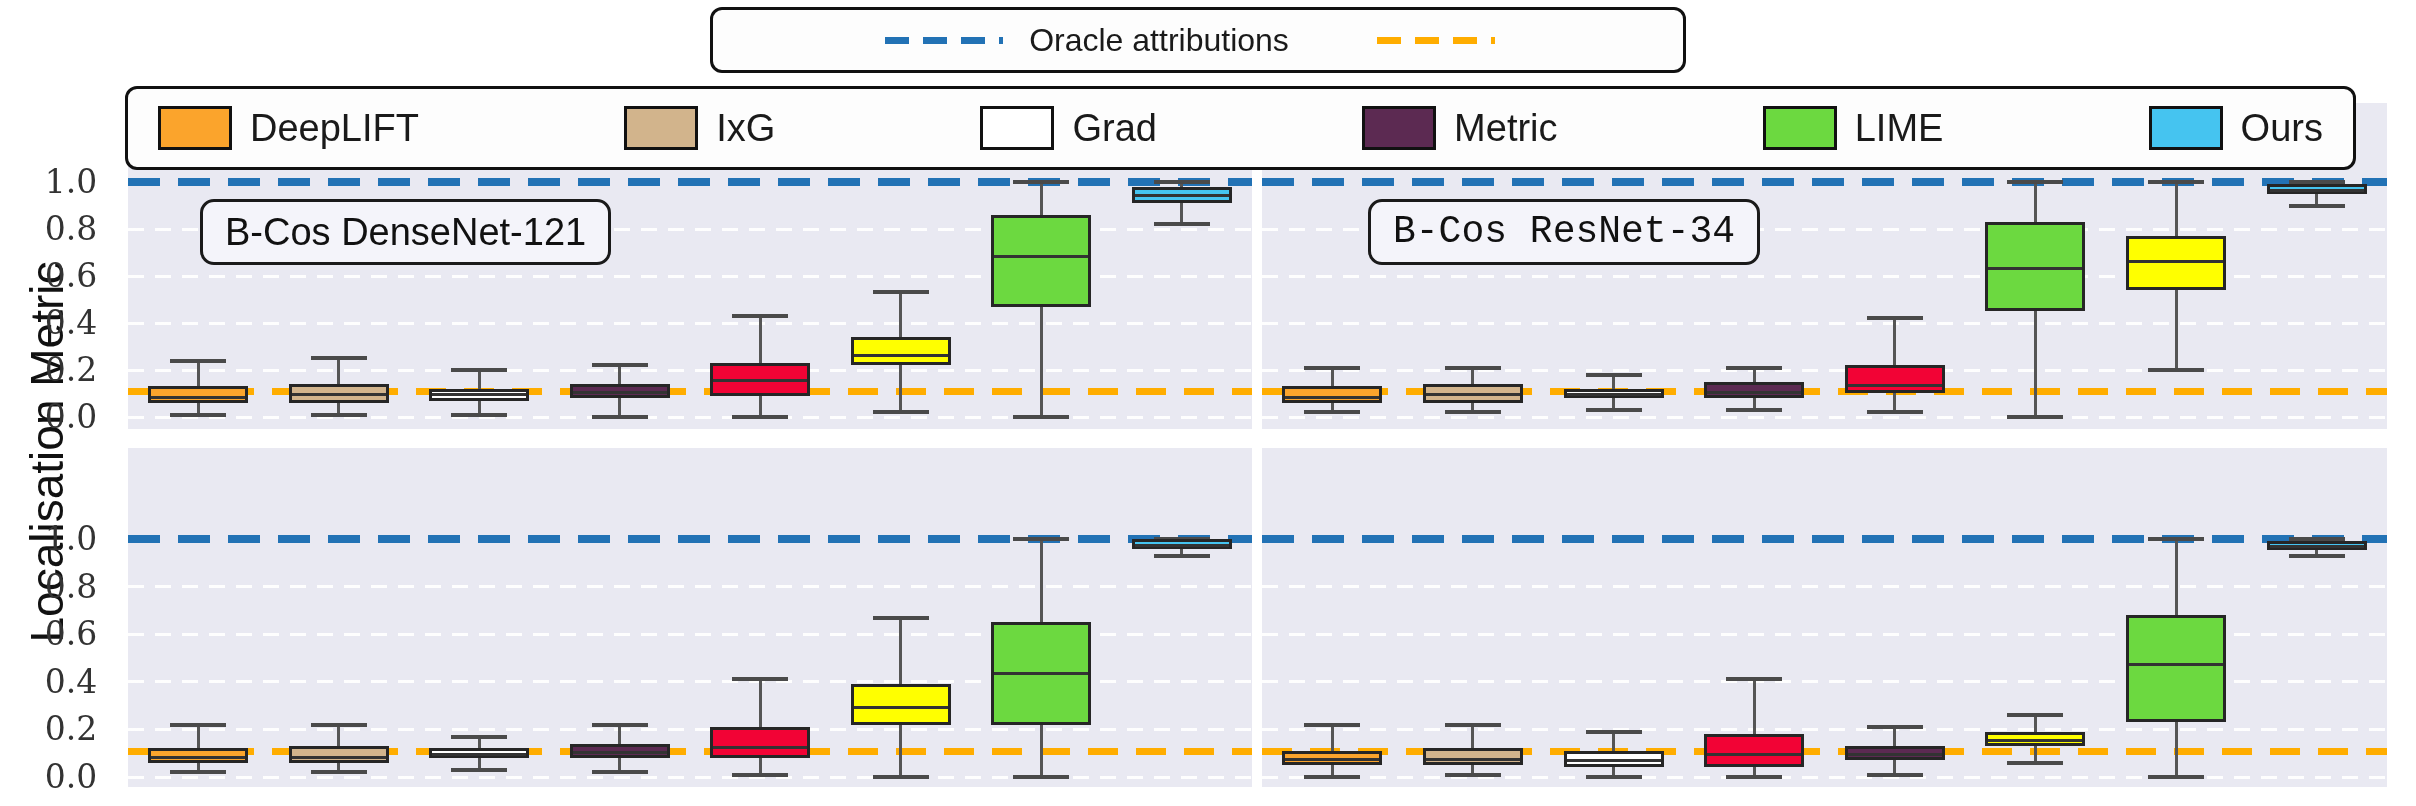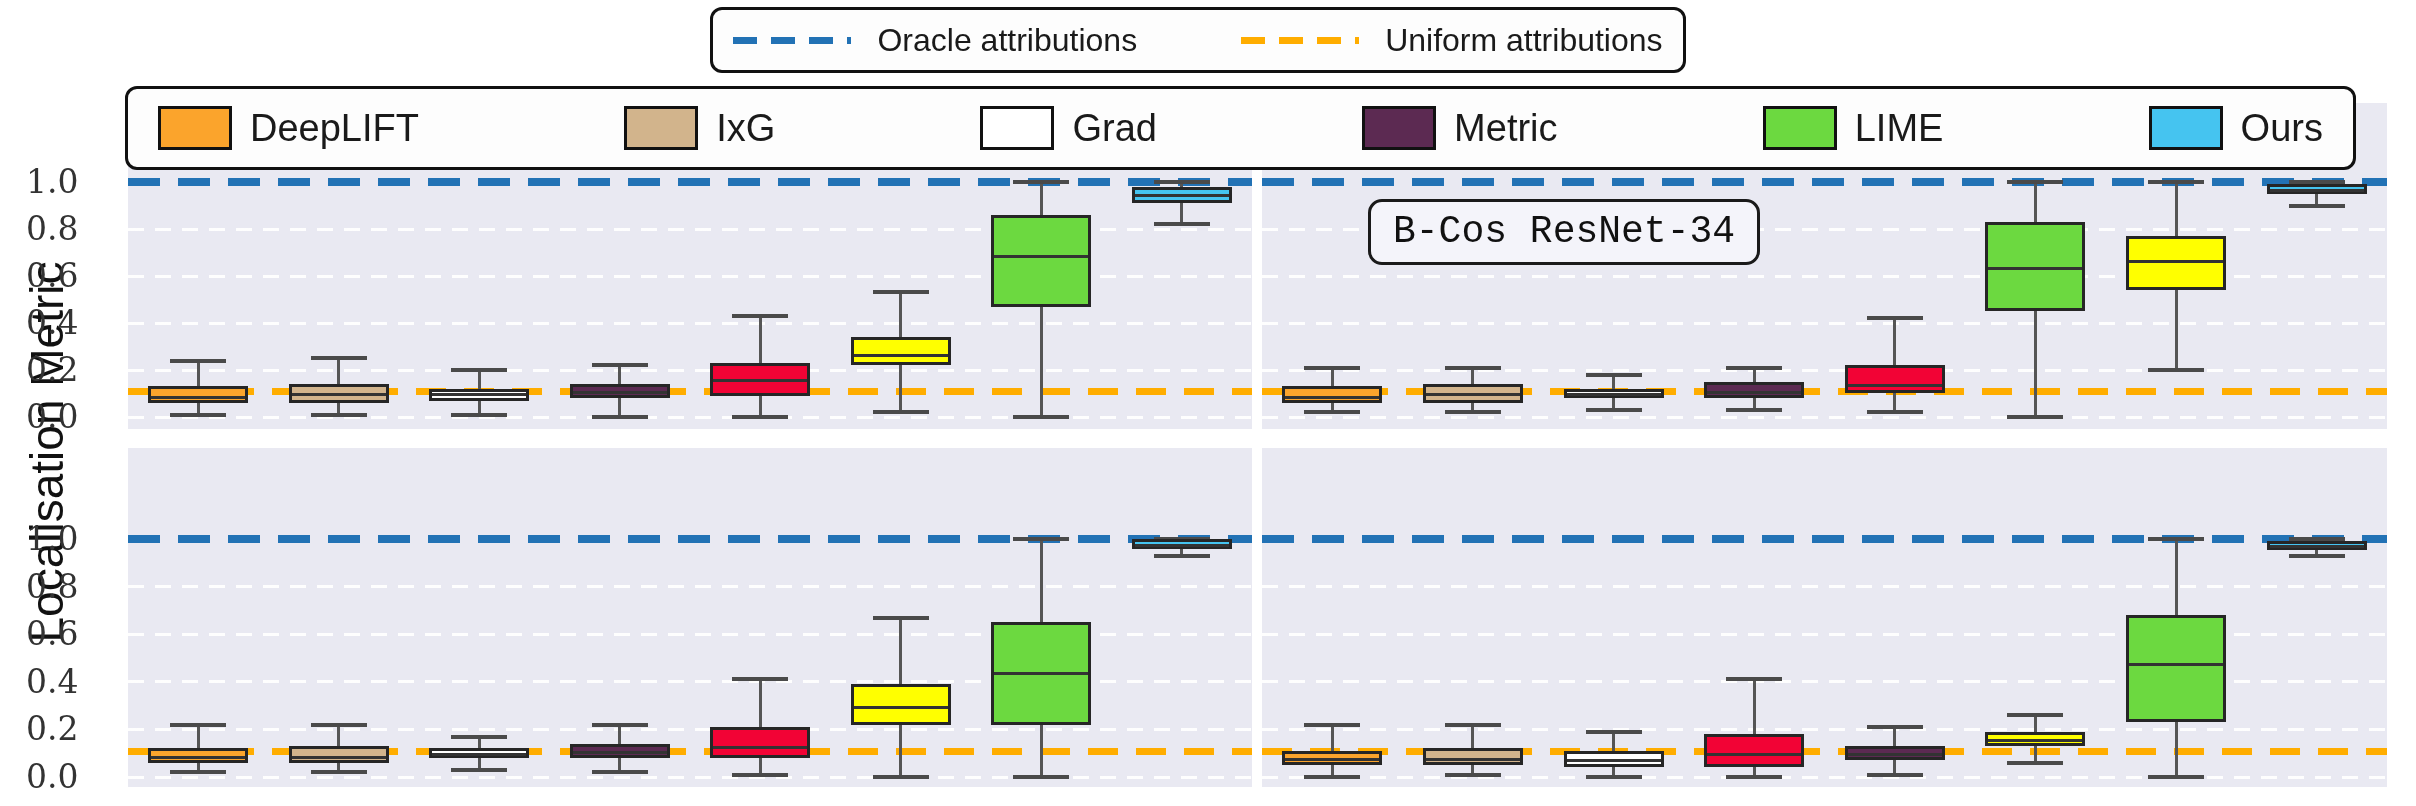--- a/index.html
+++ b/index.html
@@ -3,21 +3,21 @@
 <meta charset="utf-8">
 <style>
   html,body{margin:0;padding:0;background:#ffffff;}
   #canvas{position:relative;width:2416px;height:806px;background:#ffffff;overflow:hidden;
           font-family:"Liberation Sans",sans-serif;}
   .panel{position:absolute;background:#E9E9F2;}
   .gridline{position:absolute;left:0;width:100%;height:3px;
             background:repeating-linear-gradient(90deg,rgba(255,255,255,.95) 0 16px,rgba(0,0,0,0) 16px 27px);}
   .refline{position:absolute;left:0;width:100%;}
   .ticklabel{position:absolute;font-family:"DejaVu Serif",serif;font-size:33px;color:#333;
-             text-align:left;width:90px;line-height:33px;}
+             text-align:center;width:90px;line-height:33px;}
   .whisk-v{position:absolute;background:#555;}
   .whisk-cap{position:absolute;background:#4a4a4a;height:4px;}
   .box{position:absolute;border:3px solid #262626;box-sizing:border-box;}
   .median{position:absolute;left:0;width:100%;height:3px;background:#333;}
   .ptitle{position:absolute;background:#F4F4FA;border:3px solid #1a1a1a;border-radius:14px;
           font-size:38px;color:#111;padding:8px 22px;white-space:nowrap;line-height:44px;}
   .legendbox{position:absolute;background:#FDFDFD;border:3px solid #111;border-radius:12px;
              display:flex;align-items:center;box-sizing:border-box;}
   .lg-entry{display:flex;align-items:center;}
   .lg-patch{width:74px;height:44px;border:3px solid #111;box-sizing:border-box;flex:0 0 auto;}
@@ -82,20 +82,21 @@
         <div class="whisk-cap" style="left: 885.25px; top: 312px; width: 56px;"></div>
         <div class="box" style="left: 863.25px; top: 111.9px; width: 100px; height: 91.65px; background: rgb(108, 217, 64);">
           <div class="median" style="top: 36.95px;"></div>
         </div>
         <div class="whisk-v" style="left: 1052.25px; top: 79px; width: 3px; height: 42.3px;"></div>
         <div class="whisk-cap" style="left: 1025.75px; top: 77px; width: 56px;"></div>
         <div class="whisk-cap" style="left: 1025.75px; top: 119.3px; width: 56px;"></div>
         <div class="box" style="left: 1003.75px; top: 83.7px; width: 100px; height: 16.45px; background: rgb(69, 196, 240);">
           <div class="median" style="top: 4.05px;"></div>
         </div>
+        <div class="ptitle" style="left: 72px; top: 96px;">B-Cos DenseNet-121</div>
       </div>
       <div class="panel" style="left: 1262px; top: 103px; width: 1125px; height: 326px;">
         <div class="gridline" style="top: 312.5px;"></div>
         <div class="gridline" style="top: 265.5px;"></div>
         <div class="gridline" style="top: 218.5px;"></div>
         <div class="gridline" style="top: 171.5px;"></div>
         <div class="gridline" style="top: 124.5px;"></div>
         <div class="refline" style="top: 285.355px; height: 7px; background: repeating-linear-gradient(90deg, rgb(255, 173, 0) 0px, rgb(255, 173, 0) 30px, rgba(0, 0, 0, 0) 30px, rgba(0, 0, 0, 0) 48px);"></div>
         <div class="refline" style="top: 75px; height: 8px; background: repeating-linear-gradient(90deg, rgb(34, 114, 181) 0px, rgb(34, 114, 181) 32px, rgba(0, 0, 0, 0) 32px, rgba(0, 0, 0, 0) 50px);"></div>
         <div class="whisk-v" style="left: 68.8125px; top: 264.65px; width: 3px; height: 44.65px;"></div>
@@ -257,27 +258,26 @@
         </div>
         <div class="whisk-v" style="left: 1053.19px; top: 91px; width: 3px; height: 16.66px;"></div>
         <div class="whisk-cap" style="left: 1026.69px; top: 89px; width: 56px;"></div>
         <div class="whisk-cap" style="left: 1026.69px; top: 105.66px; width: 56px;"></div>
         <div class="box" style="left: 1004.69px; top: 93.38px; width: 100px; height: 8.33px; background: rgb(69, 196, 240);">
           <div class="median" style="top: 0.57px;"></div>
         </div>
       </div>
     </div>
   <div id="line-legend" class="legendbox" style="left:710px;top:7px;width:976px;height:66px;justify-content:center;">
-      <div class="lg-entry" style="margin: 0px 52px; justify-content: flex-end;">
+      <div class="lg-entry" style="margin: 0px 36px; justify-content: flex-end;">
         <div class="dash-sample" style="background: repeating-linear-gradient(90deg, rgb(34, 114, 181) 0px, rgb(34, 114, 181) 24px, rgba(0, 0, 0, 0) 24px, rgba(0, 0, 0, 0) 38px);"></div>
         <div class="tl-label">Oracle attributions</div>
       </div>
       <div class="lg-entry" style="margin: 0px 52px;">
         <div class="dash-sample" style="background: repeating-linear-gradient(90deg, rgb(255, 173, 0) 0px, rgb(255, 173, 0) 24px, rgba(0, 0, 0, 0) 24px, rgba(0, 0, 0, 0) 38px);"></div>
-        <div class="tl-label">Uniform attributions</div>
       </div>
     </div>
   <div id="method-legend" class="legendbox" style="left:125px;top:86px;width:2231px;height:84px;padding:0 30px;justify-content:space-between;">
       <div class="lg-entry">
         <div class="lg-patch" style="background: rgb(251, 164, 44);"></div>
         <div class="lg-label">DeepLIFT</div>
       </div>
       <div class="lg-entry">
         <div class="lg-patch" style="background: rgb(210, 180, 140);"></div>
         <div class="lg-label">IxG</div>

